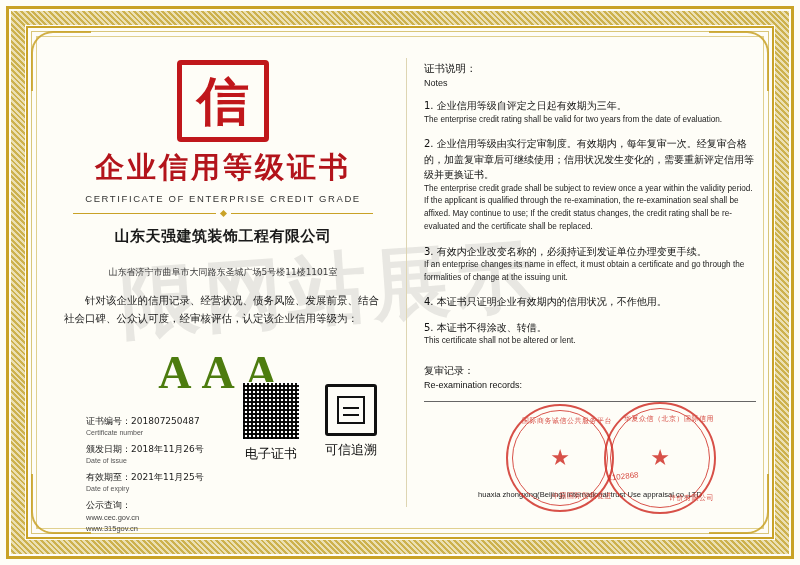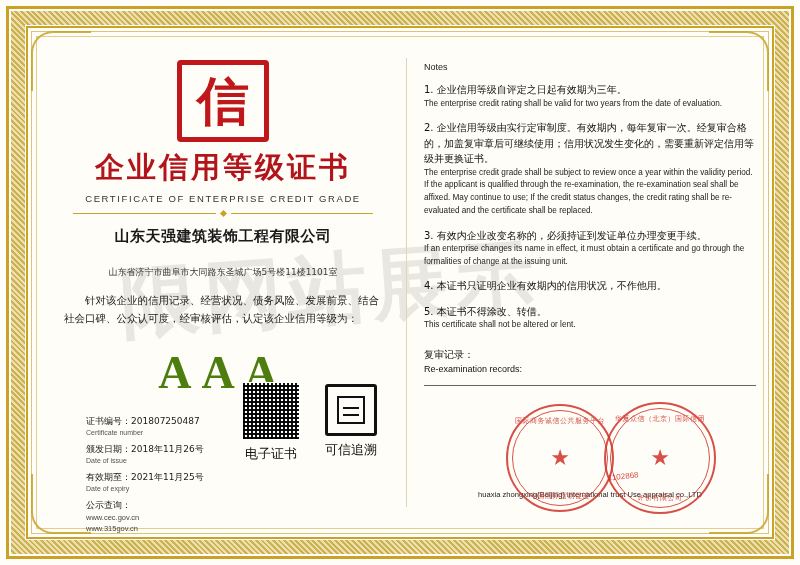--- a/index.html
+++ b/index.html
@@ -377,21 +377,21 @@
   .stamp .star {
     position: absolute;
     left: 50%; top: 50%;
     transform: translate(-50%,-50%);
     font-size: 22px;
     line-height: 1;
   }
   .stamp .arc {
     position: absolute;
     left: 0; right: 0;
-    text-align: center;
+    text-align: right;
     font-size: 7px;
     font-family: "DejaVu Sans", sans-serif;
     letter-spacing: .5px;
   }
   .stamp .arc.top { top: 10px; }
   .stamp .arc.bot { bottom: 9px; }
   #stamp-1 { left: 506px; top: 404px; width: 104px; height: 104px; }
   #stamp-2 { left: 604px; top: 402px; width: 108px; height: 108px; }
   .stamp-code {
     position: absolute;
@@ -485,20 +485,21 @@
             <div class="bar2"></div>
           </div>
           <div class="badge-label">可信追溯</div>
         </div>
       </div>
     </div>
 
     <div class="vdivider"></div>
 
     <div class="right-pane">
+      <div class="notes-title-cn">证书说明：</div>
       <div class="notes-title-en">Notes</div>
 
       <div class="note-cn">1. 企业信用等级自评定之日起有效期为三年。</div>
       <div class="note-en">The enterprise credit rating shall be valid for two years from the date of evaluation.</div>
 
       <div class="note-cn">2. 企业信用等级由实行定审制度。有效期内，每年复审一次。经复审合格的，加盖复审章后可继续使用；信用状况发生变化的，需要重新评定信用等级并更换证书。</div>
       <div class="note-en">The enterprise credit grade shall be subject to review once a year within the validity period. If the applicant is qualified through the re-examination, the re-examination seal shall be affixed. May continue to use; If the credit status changes, the credit rating shall be re-evaluated and the certificate shall be replaced.</div>
 
       <div class="note-cn">3. 有效内企业改变名称的，必须持证到发证单位办理变更手续。</div>
       <div class="note-en">If an enterprise changes its name in effect, it must obtain a certificate and go through the formalities of change at the issuing unit.</div>

